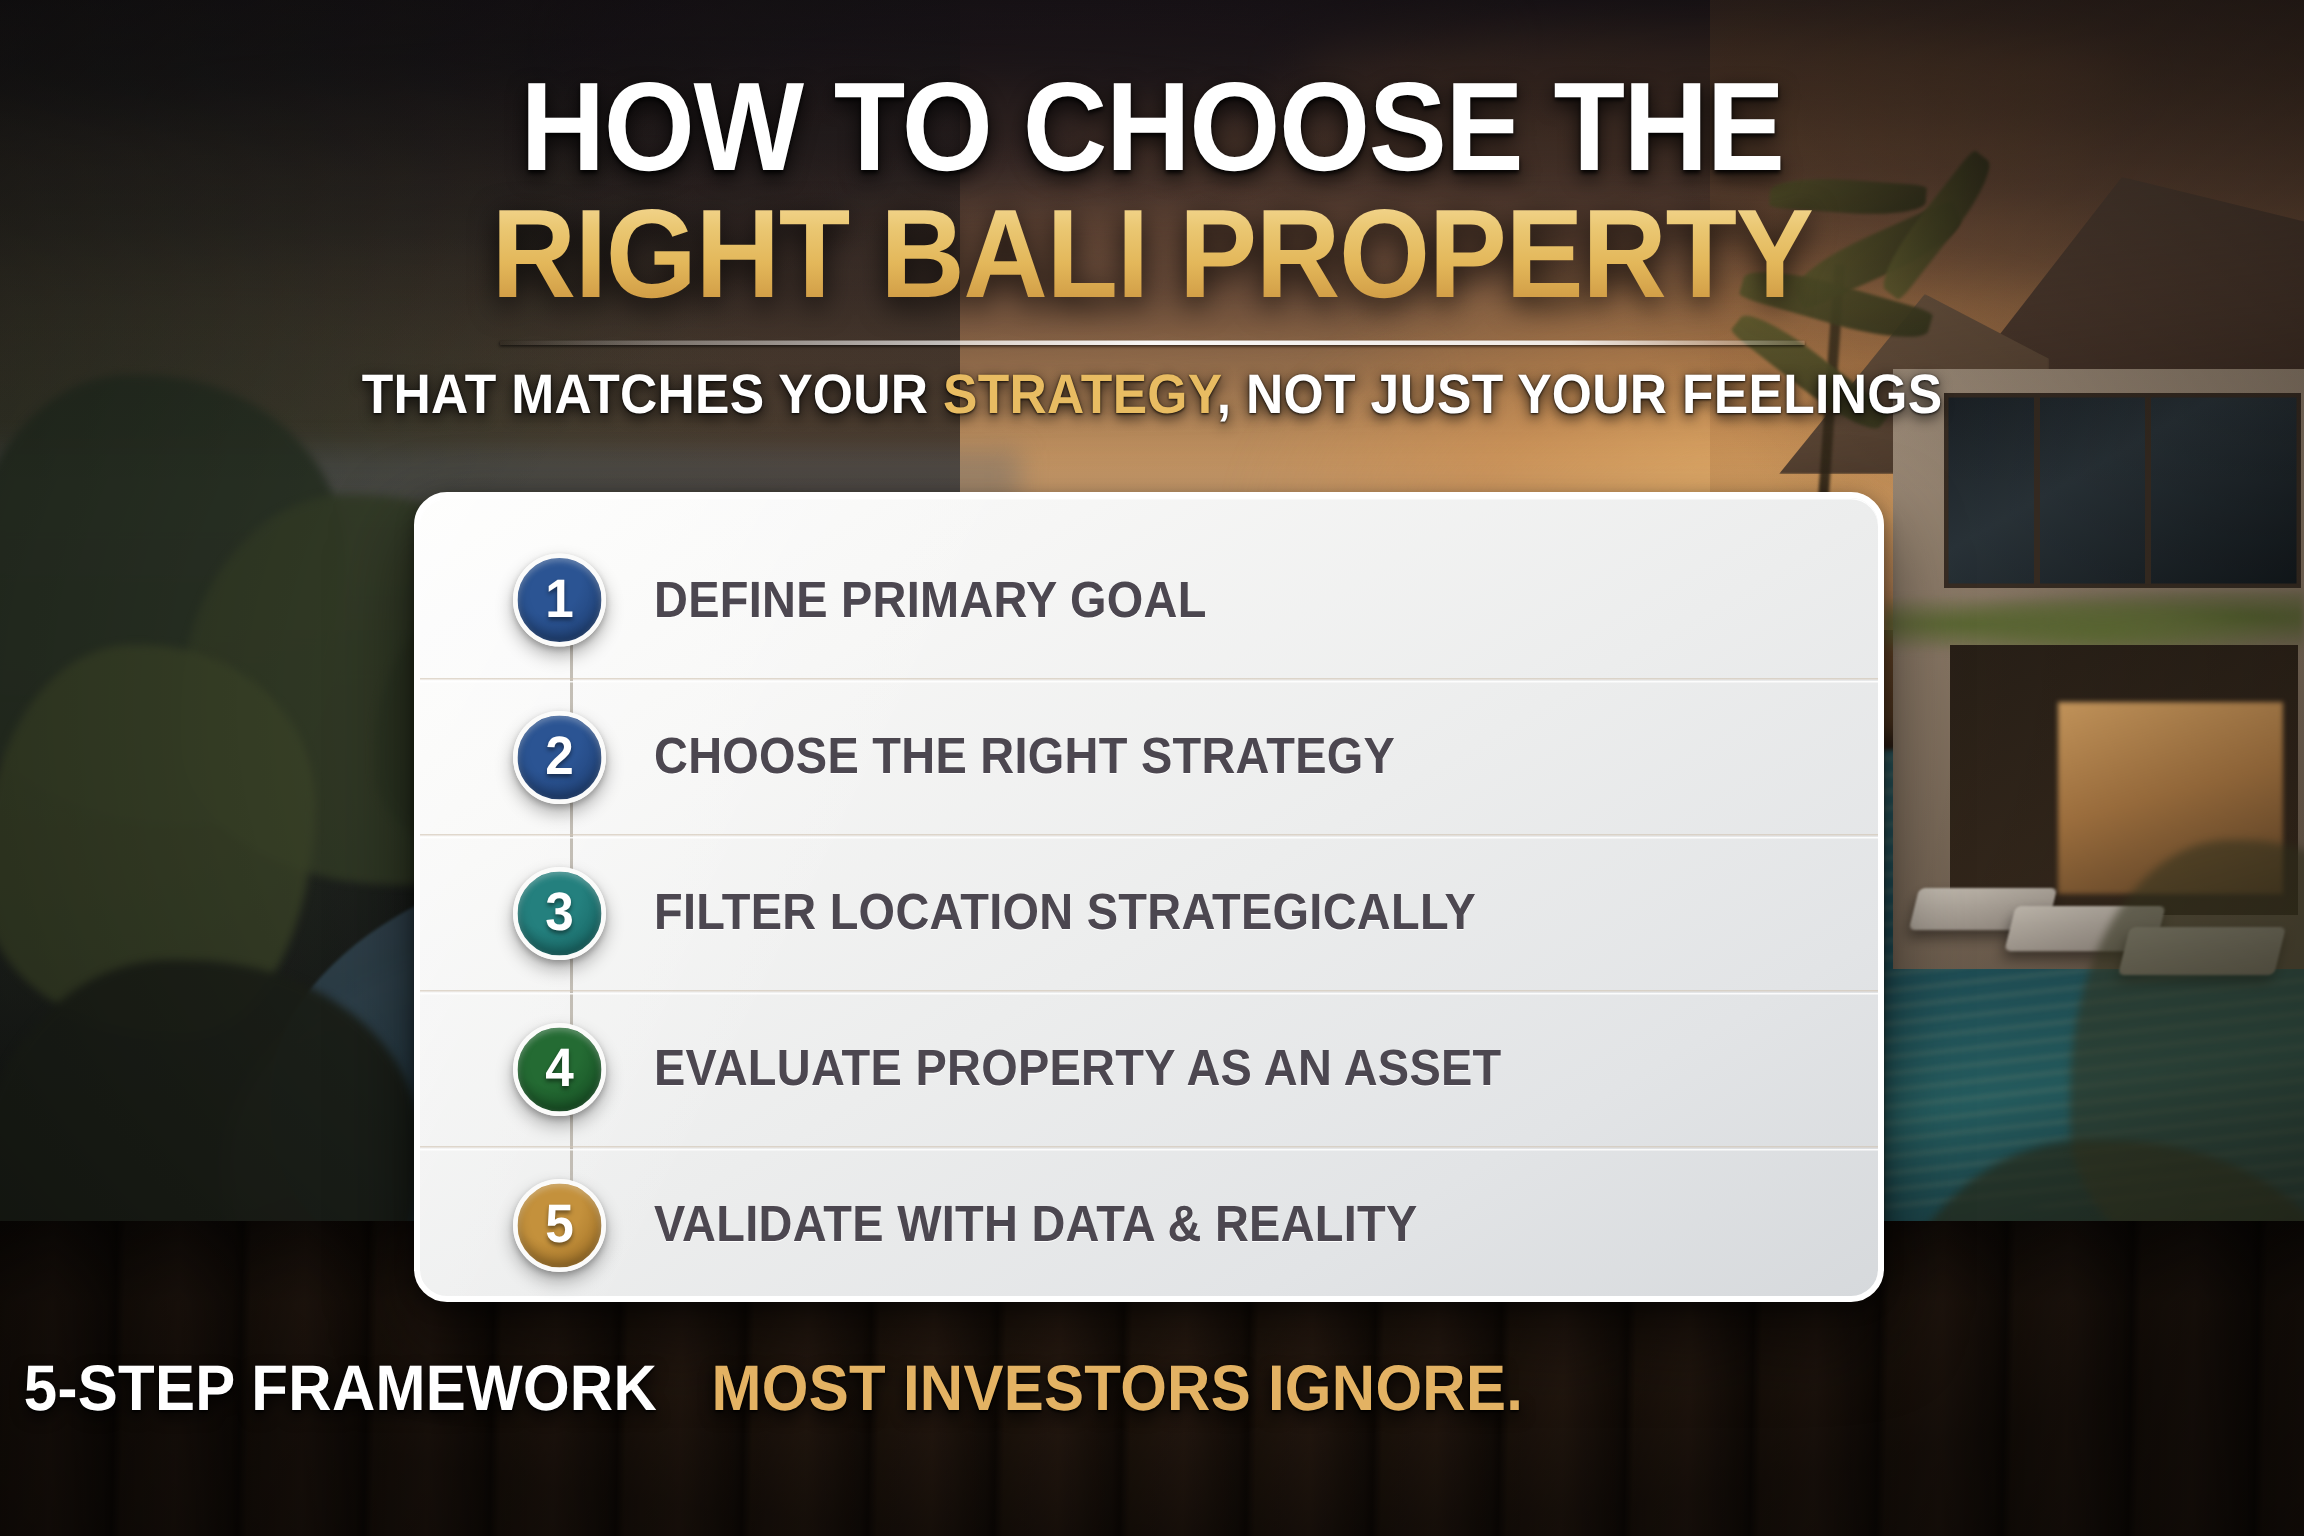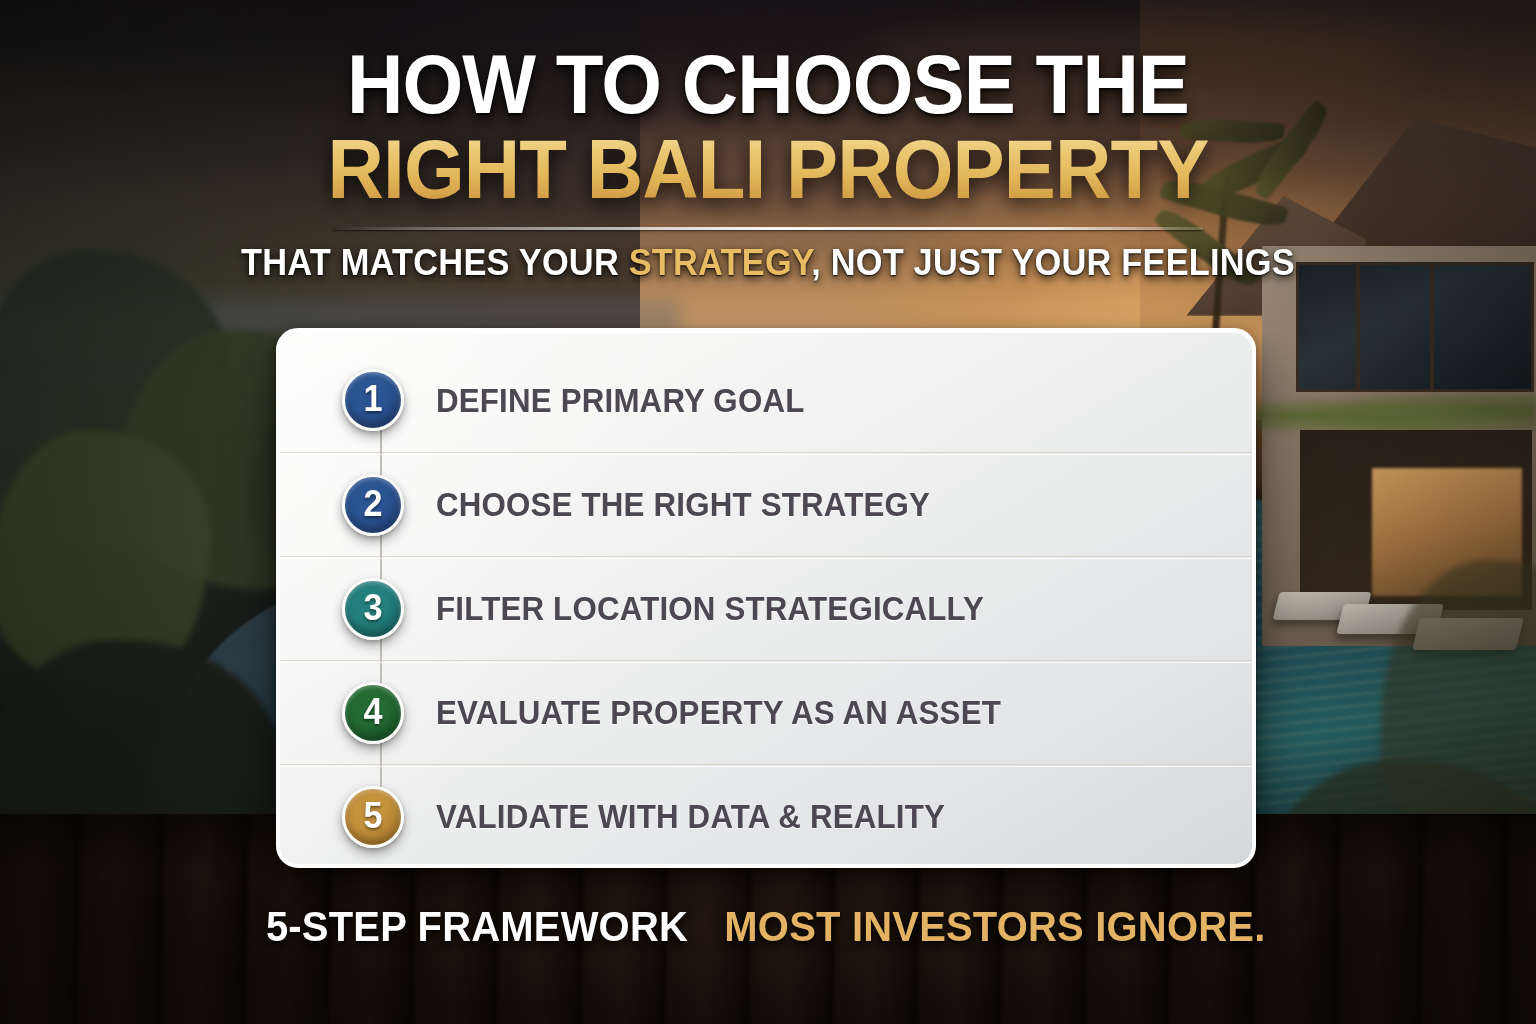--- a/index.html
+++ b/index.html
@@ -257,21 +257,21 @@
 
   .row-label {
     margin-left:32px; font-size:34px; font-weight:bold; letter-spacing:.2px;
     color:#4c4750; transform:scaleX(.92); transform-origin:left center;
     text-shadow:0 1px 0 rgba(255,255,255,.95);
     white-space:nowrap;
   }
 
   
   .footer {
-    position:absolute; left:0; top:902px; width:1536px; text-align:center; z-index:10;
+    position:absolute; left:0; top:902px; width:1536px; text-align:left; z-index:10;
     font-size:43px; font-weight:bold; letter-spacing:.2px;
   }
   .footer span { transform:scaleX(.93); display:inline-block; transform-origin:center; }
   .footer .white { color:#ffffff; text-shadow:0 4px 10px rgba(0,0,0,.9), 0 1px 2px rgba(0,0,0,.95); }
   .footer .gold  { color:#e3b263; text-shadow:0 4px 10px rgba(0,0,0,.9), 0 1px 2px rgba(0,0,0,.95); }
 </style>
 </head>
 <body>
 
 <div class="scene">

